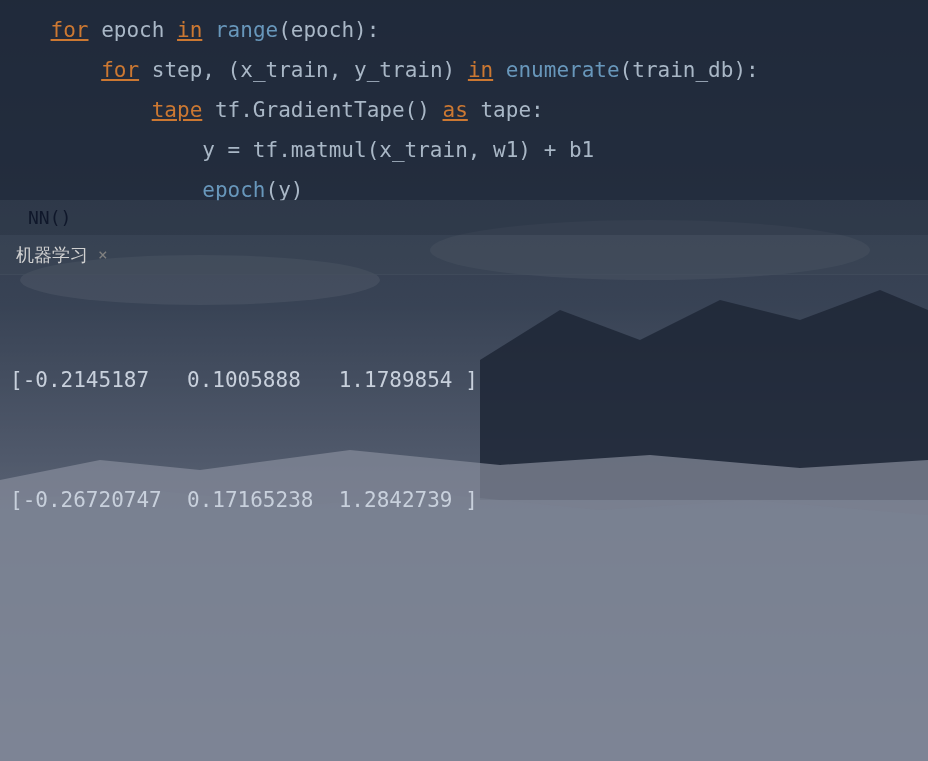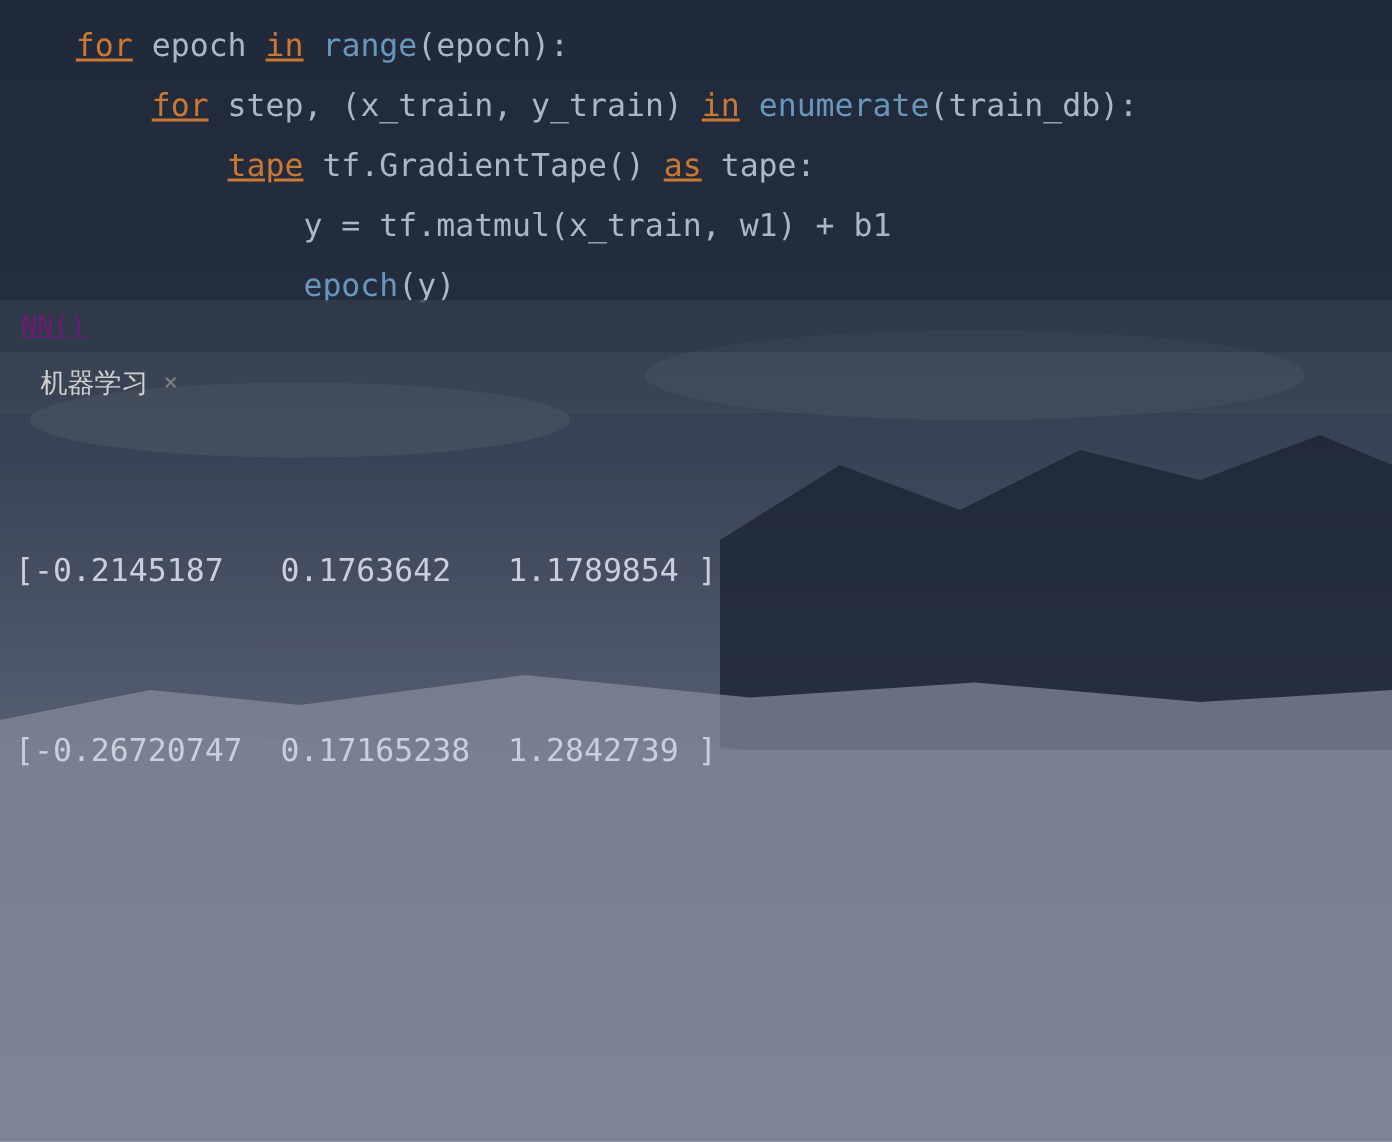--- a/index.html
+++ b/index.html
@@ -51,33 +51,32 @@
     .tab-bar-top {
       position: relative;
       z-index: 2;
       background: rgba(40, 50, 66, 0.7);
       height: 35px;
       display: flex;
       align-items: center;
       padding-left: 0px;
     }
     .tab-label {
-      color: #701a75;
+      color: #0f172a;
       font-size: 18px;
-      padding: 5px 14px;
-      text-decoration: underline;
+      padding: 5px 28px;
     }
     .tab-bar-lower {
       position: relative;
       z-index: 2;
       background: rgba(48, 58, 74, 0.6);
       height: 40px;
       display: flex;
       align-items: center;
-      padding-left: 17px;
+      padding-left: 6px;
       border-bottom: 1px solid rgba(70, 80, 96, 0.5);
     }
     .tab-item {
       display: flex;
       align-items: center;
       padding: 5px 10px;
       color: #d0d0d0;
       font-size: 18px;
     }
     .tab-close {
@@ -136,21 +135,21 @@
 </div>
 
 <div class="tab-bar-lower">
   <div class="tab-item">
     <span>机器学习</span>
     <span class="tab-close">×</span>
   </div>
 </div>
 
 <div class="console-output">
-  <div class="output-line">[-0.2145187   0.1763642   1.1789854 ]</div>
+  <div class="output-line">[-0.2145187   0.1005888   1.1789854 ]</div>
   <div class="output-line">[-0.26720747  0.17165238  1.2842739 ]</div>
   
   
   
   
   
   
   
   
 </div>

